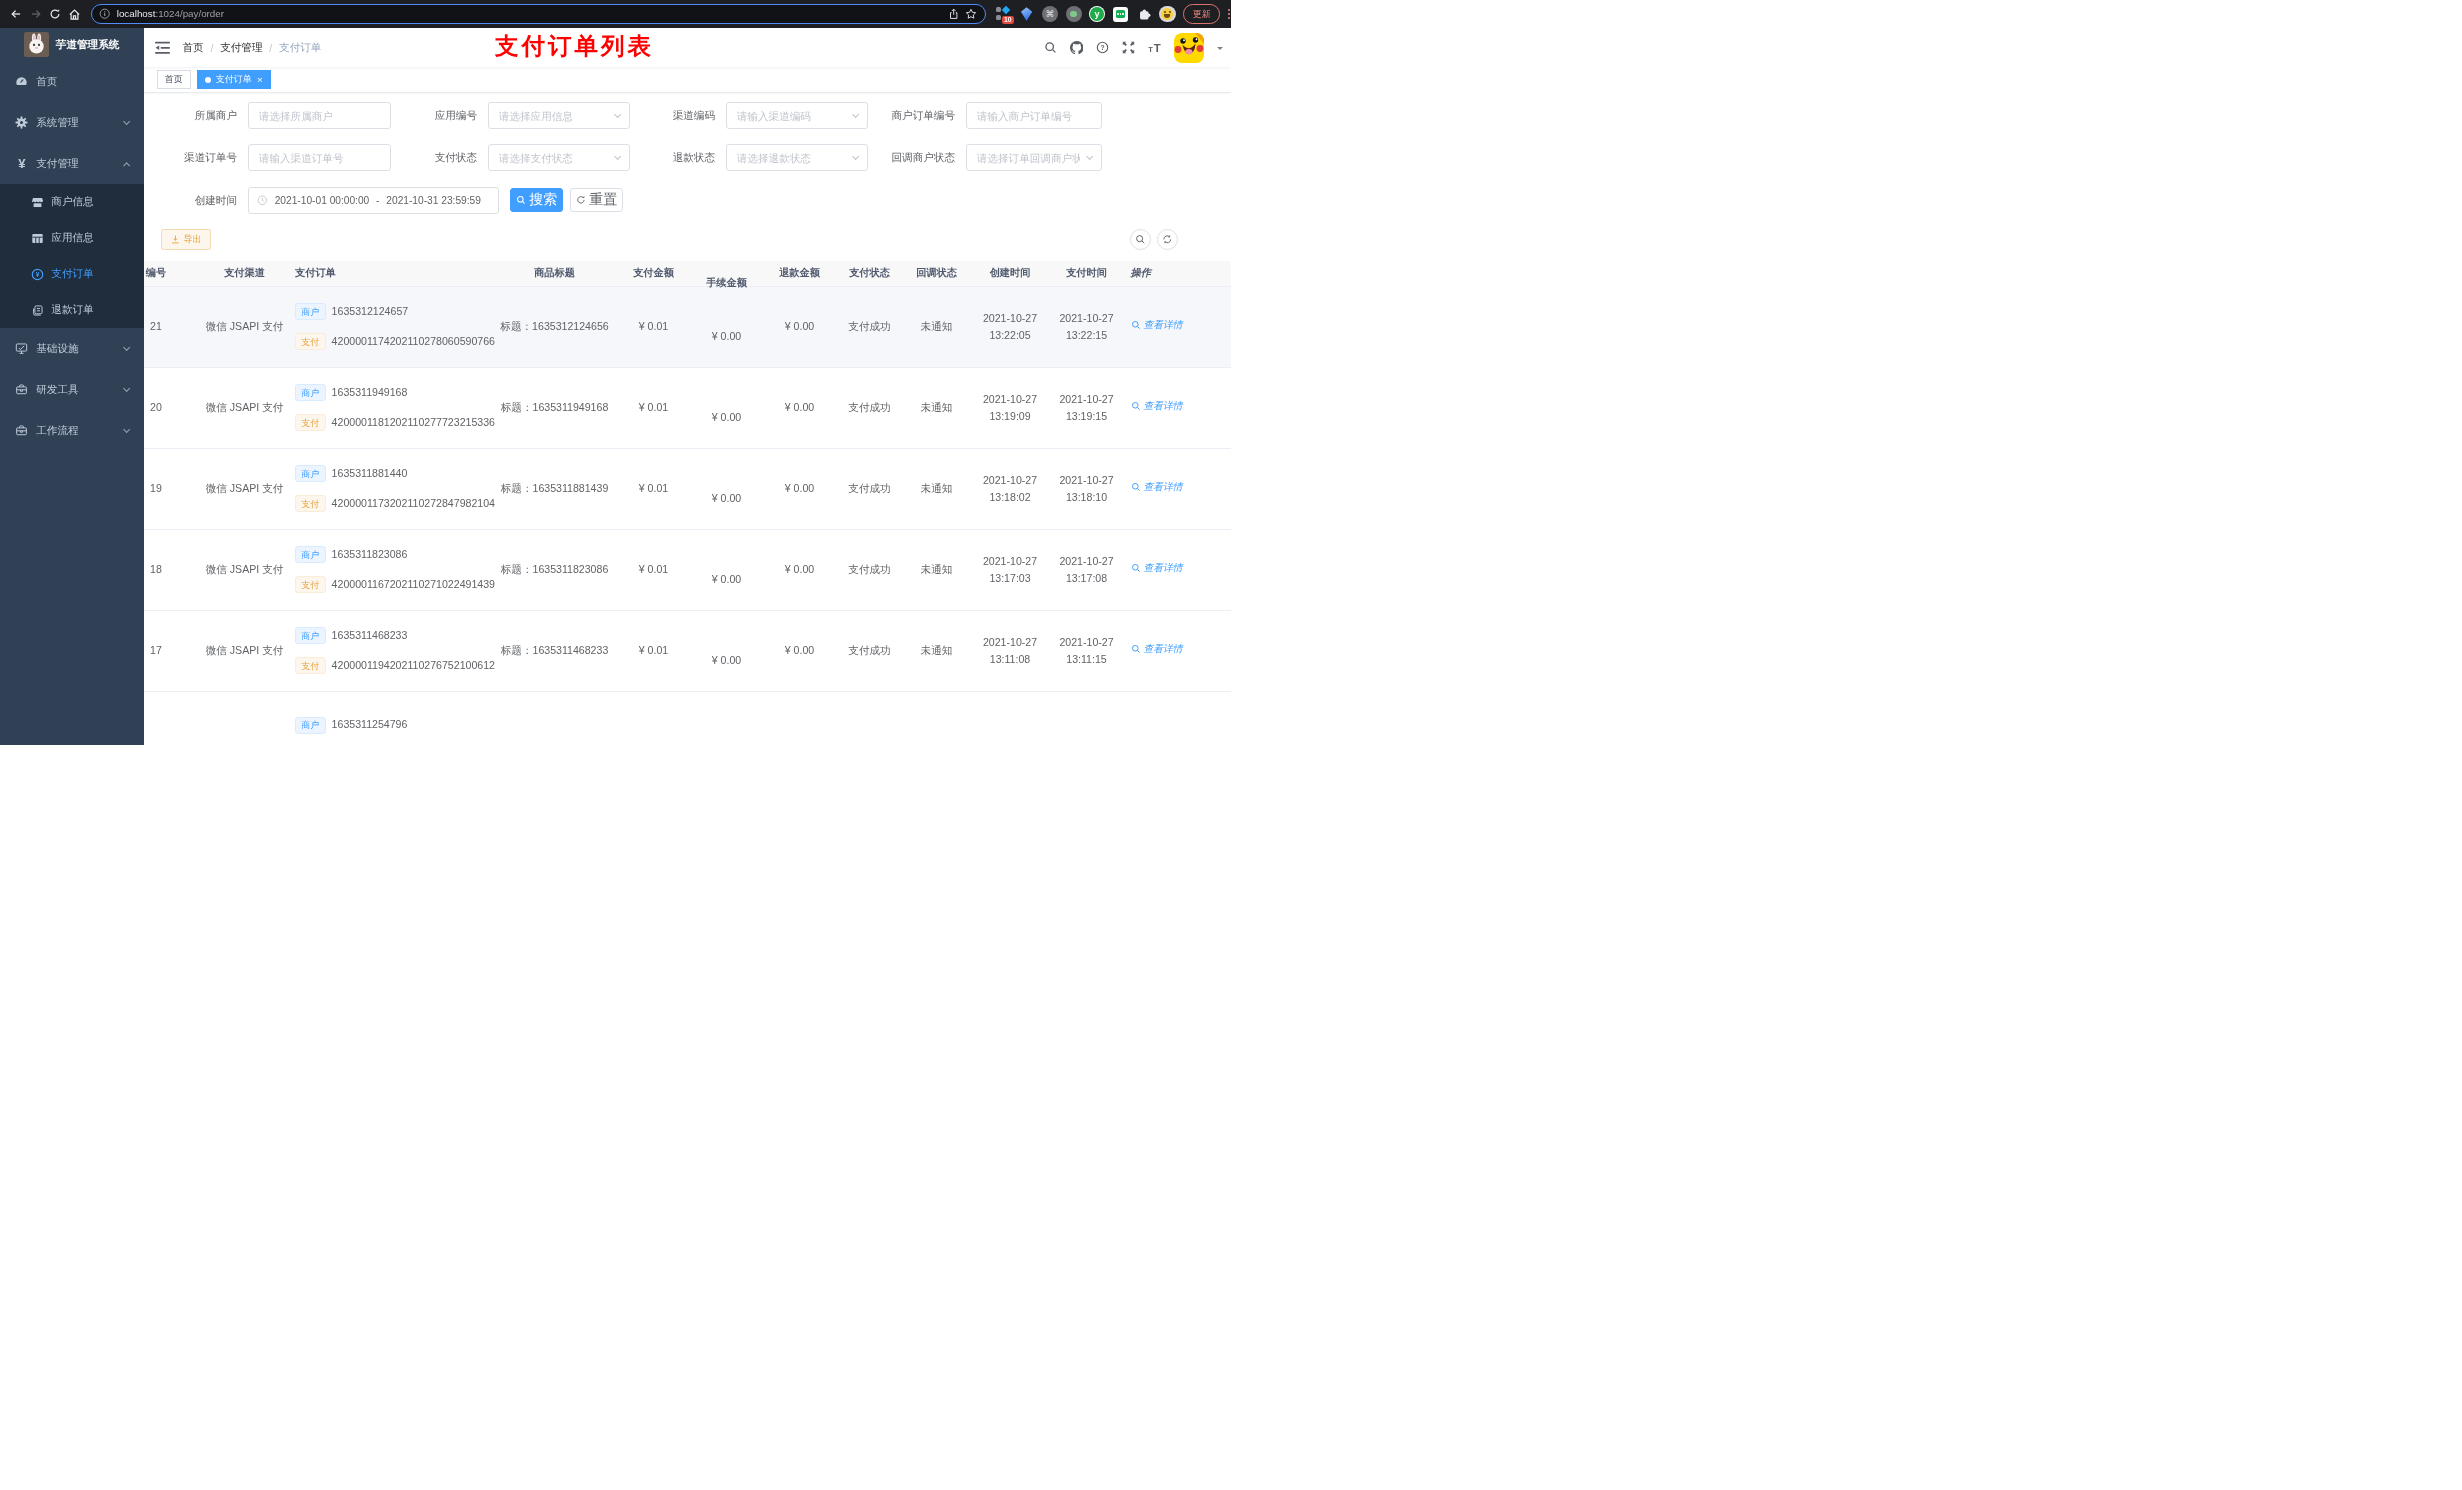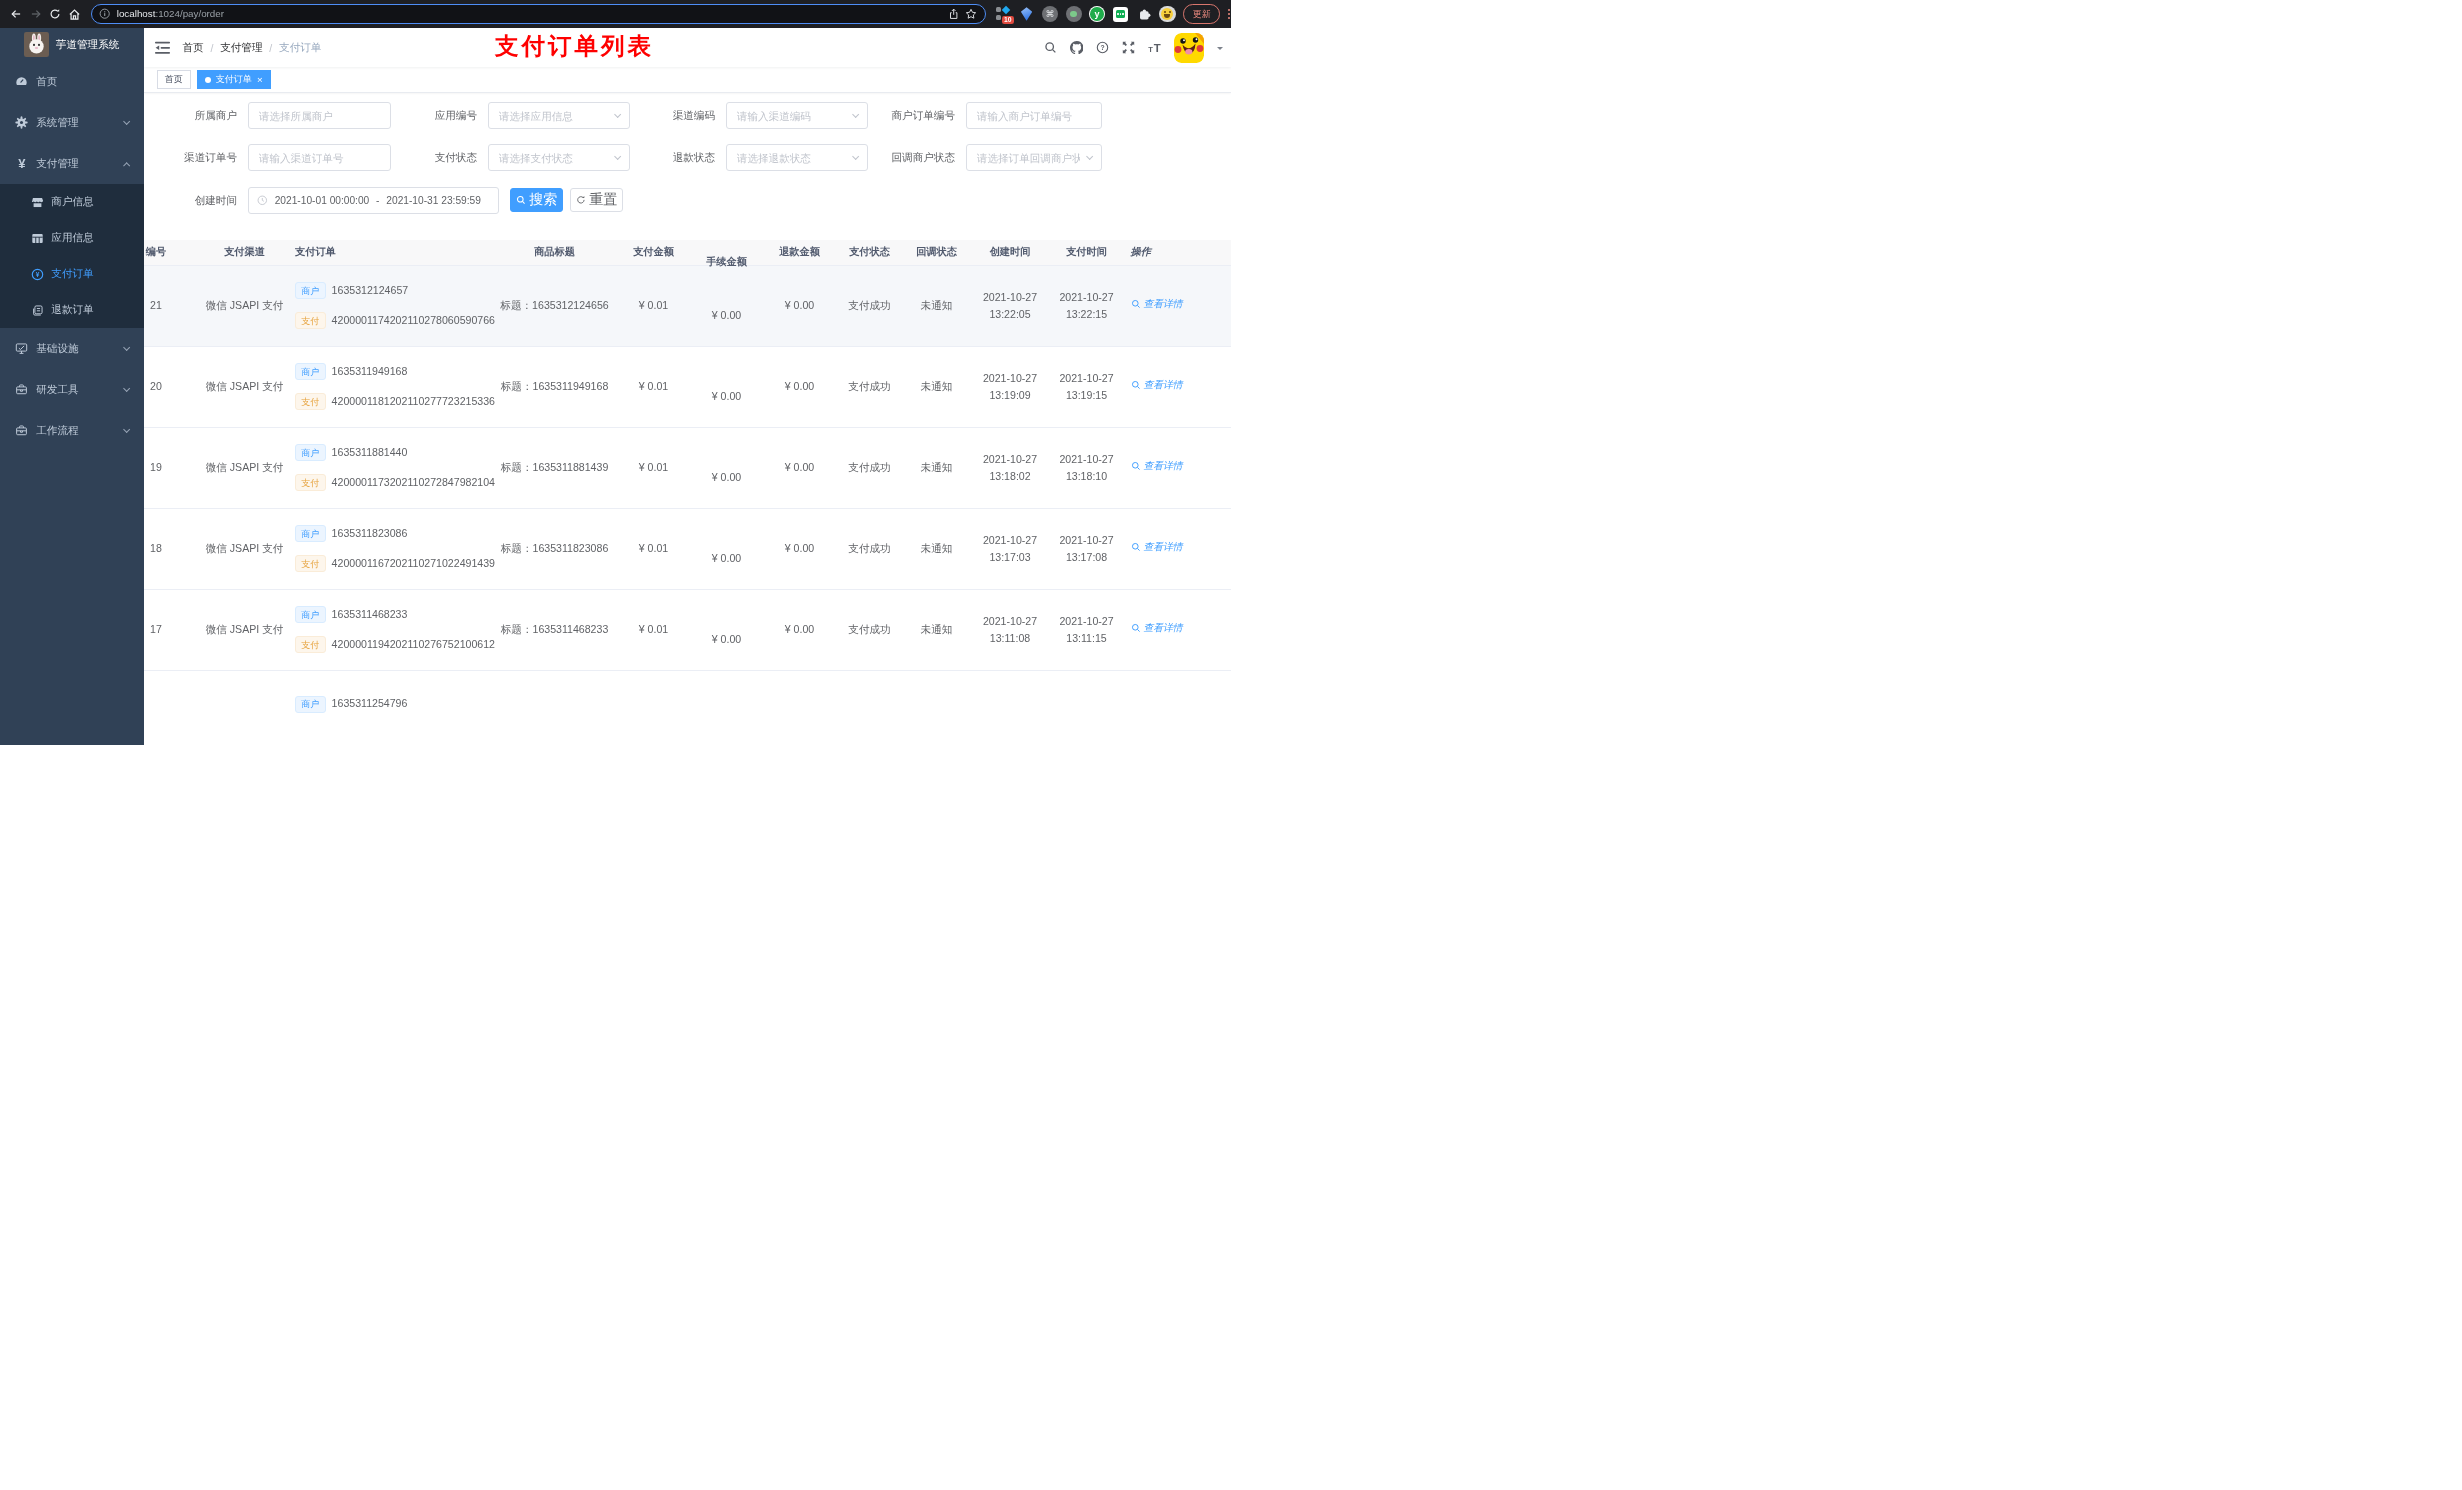--- a/index.html
+++ b/index.html
@@ -31,21 +31,21 @@
   .emoji-face { width:12px; height:12px; border-radius:50%; background:#f7cf3d; position:relative; }
   .emoji-face i { position:absolute; width:1.9px; height:2.3px; border-radius:50%; background:#6d4a12; top:3px; }
   .emoji-face .mo { position:absolute; width:6px; height:3.8px; border-radius:0 0 6px 6px; background:#6d4a12; left:3px; top:6px; }
   .update-pill { border:1.1px solid #d8766d; color:#ef8b80; font-size:9px; border-radius:9.8px; padding:2.3px 8.3px; margin-left:7.6px; white-space:nowrap; }
   .dots3 { display:flex; flex-direction:column; gap:1.9px; margin:0 4.5px 0 7.6px; }
   .dots3 i { width:2.3px; height:2.3px; border-radius:50%; background:#ef8b80; }
 
   
   .sidebar { position:absolute; top:28px; left:0; width:144px; height:717px; background:#304156; color:#bfcbd9; z-index:10; }
   .logo-row { height:33px; display:flex; align-items:center; padding-left:24px; gap:6.8px; }
-  .logo-title { color:#fff; font-weight:normal; font-size:10.6px; white-space:nowrap; }
+  .logo-title { color:#fff; font-weight:bold; font-size:10.6px; white-space:nowrap; }
   .menu-item { height:41px; display:flex; align-items:center; padding-left:14.4px; font-size:10.6px; cursor:pointer; position:relative; white-space:nowrap; }
   .mi-icon { width:15px; margin-right:6.8px; display:flex; justify-content:center; flex:0 0 auto; }
   .chev { position:absolute; right:15px; width:5.3px; height:5.3px; border-right:1.1px solid #96a3b5; border-bottom:1.1px solid #96a3b5; }
   .chev.down { transform:rotate(45deg); top:16.7px; }
   .chev.up { transform:rotate(-135deg); top:19.7px; }
   .submenu { background:#1f2d3d; }
   .submenu .menu-item { height:36px; padding-left:29.5px; }
   .submenu .menu-item.active { color:#409eff; }
   .yen-glyph { font-size:13px; font-weight:bold; color:#bfcbd9; line-height:1; }
 
@@ -483,20 +483,44 @@
       </span>
       <span class="btn btn-reset">
         <svg width="9.8" height="9.8" viewBox="0 0 16 16" fill="none" stroke="#606266" stroke-width="1.5">
             <path d="M13.2 8A5.2 5.2 0 1 1 11.6 4.2"></path>
             <path d="M13.6 1.6v3.2h-3.2" fill="#606266" stroke="none"></path>
           </svg>
         <span>重置</span>
       </span>
     </div>
 
+    <div class="toolbar-row">
+      <span class="btn-export">
+        <svg width="9" height="9" viewBox="0 0 14 14" fill="none" stroke="#e6a23c" stroke-width="1.4">
+            <path d="M7 1v7"></path>
+            <path d="M4.2 5.6 7 8.4l2.8-2.8"></path>
+            <path d="M1.8 12.3h10.4"></path>
+          </svg>
+        <span>导出</span>
+      </span>
+      <span class="mini-btn mini-search">
+        <svg width="10.6" height="10.6" viewBox="0 0 16 16" fill="none" stroke="#606266" stroke-width="1.5">
+            <circle cx="7" cy="7" r="4.6"></circle>
+            <line x1="10.6" y1="10.6" x2="14" y2="14"></line>
+          </svg>
+      </span>
+      <span class="mini-btn mini-refresh">
+        <svg width="10.6" height="10.6" viewBox="0 0 16 16" fill="none" stroke="#606266" stroke-width="1.4">
+            <path d="M2.8 8a5.2 5.2 0 0 1 9-3.6"></path>
+            <path d="M12.2 1.6v3.2H9" fill="#606266" stroke="none"></path>
+            <path d="M13.2 8a5.2 5.2 0 0 1-9 3.6"></path>
+            <path d="M3.8 14.4v-3.2H7" fill="#606266" stroke="none"></path>
+          </svg>
+      </span>
+    </div>
 
     <div class="table-wrap">
       <div class="tbl">
         <div class="thead">
           <span class="th c0">编号</span>
           <span class="th c1">支付渠道</span>
           <span class="th c2">支付订单</span>
           <span class="th c3">商品标题</span>
           <span class="th c4">支付金额</span>
           <span class="th c5">手续金额</span>

